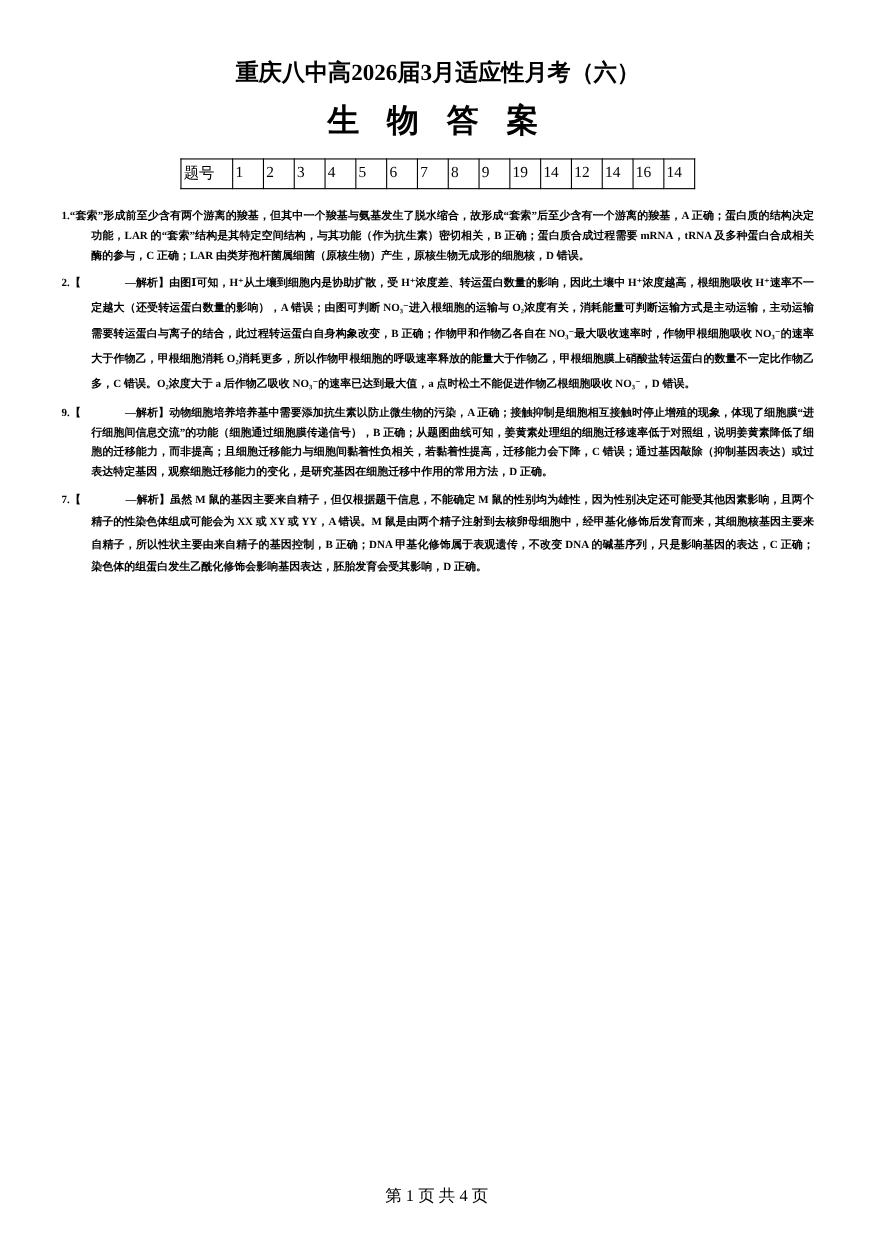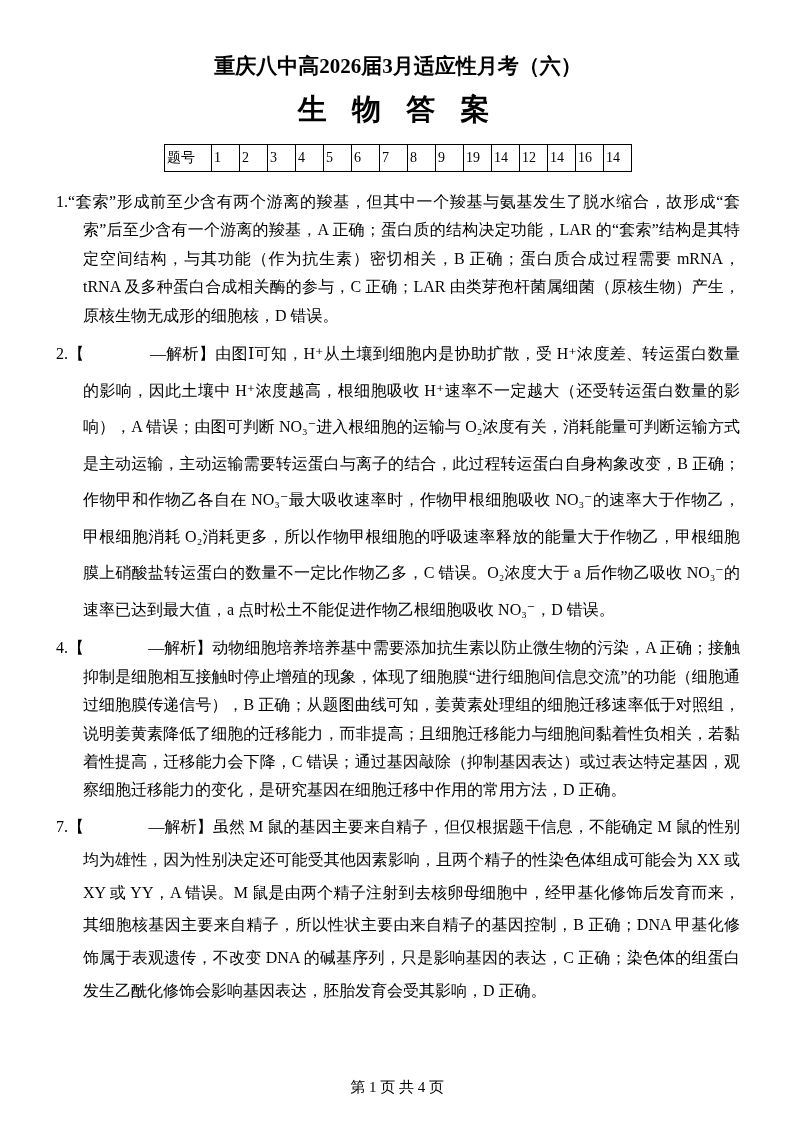--- a/index.html
+++ b/index.html
@@ -45,25 +45,26 @@
     min-width: 23px;
     padding: 0 2px;
     text-align: left;
     font-size: 14px;
     font-weight: normal;
   }
   table.answers th {
     min-width: 42px;
   }
   .expl {
-    font-size: 16px;
+    font-size: 10px;
     text-align: justify;
     margin: 0 0 6px 0;
     padding-left: 27px;
     text-indent: -27px;
+    font-weight: bold;
   }
   .lh-tight { line-height: 1.78; }
   .lh-loose { line-height: 2.28; }
   .lh-med   { line-height: 2.05; }
   .footer {
     position: absolute;
     left: 0;
     bottom: 26px;
     width: 100%;
     text-align: center;
@@ -96,18 +97,18 @@
           <td>14</td>
           <td>16</td>
           <td>14</td>
         </tr>
     </tbody>
   </table>
 
   <div id="explanations">
       <p class="expl lh-tight">1.“套索”形成前至少含有两个游离的羧基，但其中一个羧基与氨基发生了脱水缩合，故形成“套索”后至少含有一个游离的羧基，A 正确；蛋白质的结构决定功能，LAR 的“套索”结构是其特定空间结构，与其功能（作为抗生素）密切相关，B 正确；蛋白质合成过程需要 mRNA，tRNA 及多种蛋白合成相关酶的参与，C 正确；LAR 由类芽孢杆菌属细菌（原核生物）产生，原核生物无成形的细胞核，D 错误。</p>
       <p class="expl lh-loose">2.【　　　　—解析】由图Ⅰ可知，H⁺从土壤到细胞内是协助扩散，受 H⁺浓度差、转运蛋白数量的影响，因此土壤中 H⁺浓度越高，根细胞吸收 H⁺速率不一定越大（还受转运蛋白数量的影响），A 错误；由图可判断 NO₃⁻进入根细胞的运输与 O₂浓度有关，消耗能量可判断运输方式是主动运输，主动运输需要转运蛋白与离子的结合，此过程转运蛋白自身构象改变，B 正确；作物甲和作物乙各自在 NO₃⁻最大吸收速率时，作物甲根细胞吸收 NO₃⁻的速率大于作物乙，甲根细胞消耗 O₂消耗更多，所以作物甲根细胞的呼吸速率释放的能量大于作物乙，甲根细胞膜上硝酸盐转运蛋白的数量不一定比作物乙多，C 错误。O₂浓度大于 a 后作物乙吸收 NO₃⁻的速率已达到最大值，a 点时松土不能促进作物乙根细胞吸收 NO₃⁻，D 错误。</p>
-      <p class="expl lh-tight">4.【　　　　—解析】动物细胞培养培养基中需要添加抗生素以防止微生物的污染，A 正确；接触抑制是细胞相互接触时停止增殖的现象，体现了细胞膜“进行细胞间信息交流”的功能（细胞通过细胞膜传递信号），B 正确；从题图曲线可知，姜黄素处理组的细胞迁移速率低于对照组，说明姜黄素降低了细胞的迁移能力，而非提高；且细胞迁移能力与细胞间黏着性负相关，若黏着性提高，迁移能力会下降，C 错误；通过基因敲除（抑制基因表达）或过表达特定基因，观察细胞迁移能力的变化，是研究基因在细胞迁移中作用的常用方法，D 正确。</p>
+      <p class="expl lh-tight">9.【　　　　—解析】动物细胞培养培养基中需要添加抗生素以防止微生物的污染，A 正确；接触抑制是细胞相互接触时停止增殖的现象，体现了细胞膜“进行细胞间信息交流”的功能（细胞通过细胞膜传递信号），B 正确；从题图曲线可知，姜黄素处理组的细胞迁移速率低于对照组，说明姜黄素降低了细胞的迁移能力，而非提高；且细胞迁移能力与细胞间黏着性负相关，若黏着性提高，迁移能力会下降，C 错误；通过基因敲除（抑制基因表达）或过表达特定基因，观察细胞迁移能力的变化，是研究基因在细胞迁移中作用的常用方法，D 正确。</p>
       <p class="expl lh-med">7.【　　　　—解析】虽然 M 鼠的基因主要来自精子，但仅根据题干信息，不能确定 M 鼠的性别均为雄性，因为性别决定还可能受其他因素影响，且两个精子的性染色体组成可能会为 XX 或 XY 或 YY，A 错误。M 鼠是由两个精子注射到去核卵母细胞中，经甲基化修饰后发育而来，其细胞核基因主要来自精子，所以性状主要由来自精子的基因控制，B 正确；DNA 甲基化修饰属于表观遗传，不改变 DNA 的碱基序列，只是影响基因的表达，C 正确；染色体的组蛋白发生乙酰化修饰会影响基因表达，胚胎发育会受其影响，D 正确。</p>
     </div>
 
   <div class="footer">第 1 页 共 4 页</div>
 </div>
 
 </body></html>

